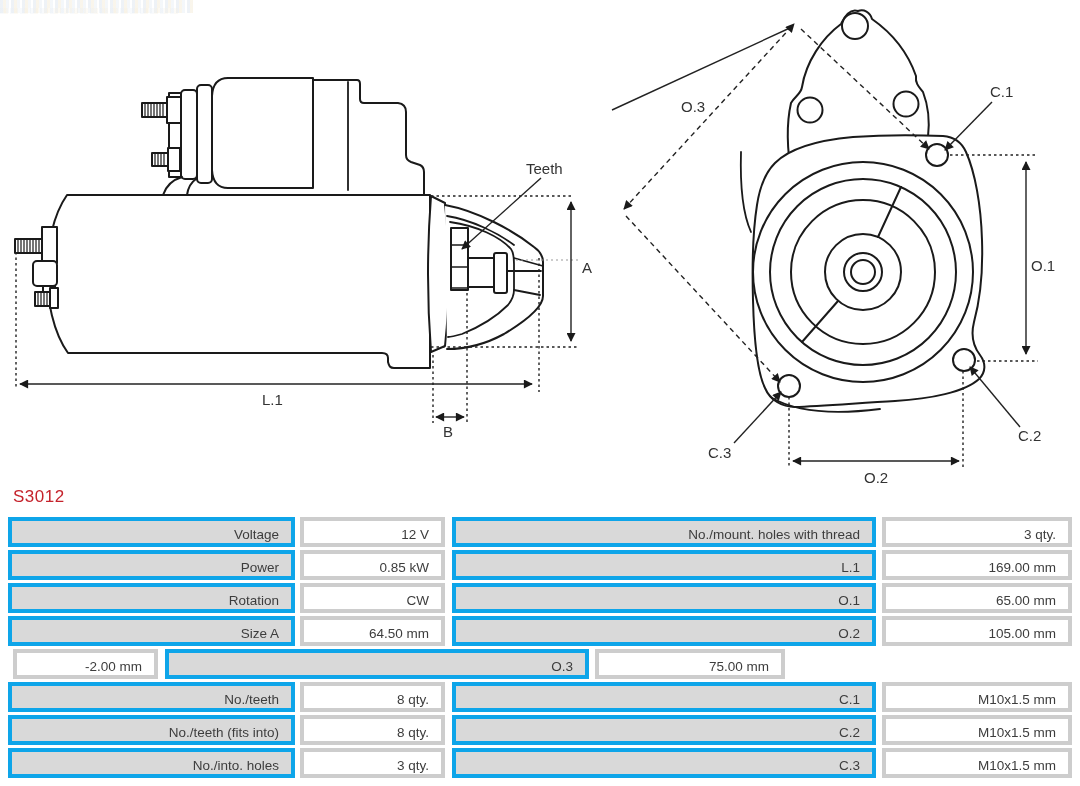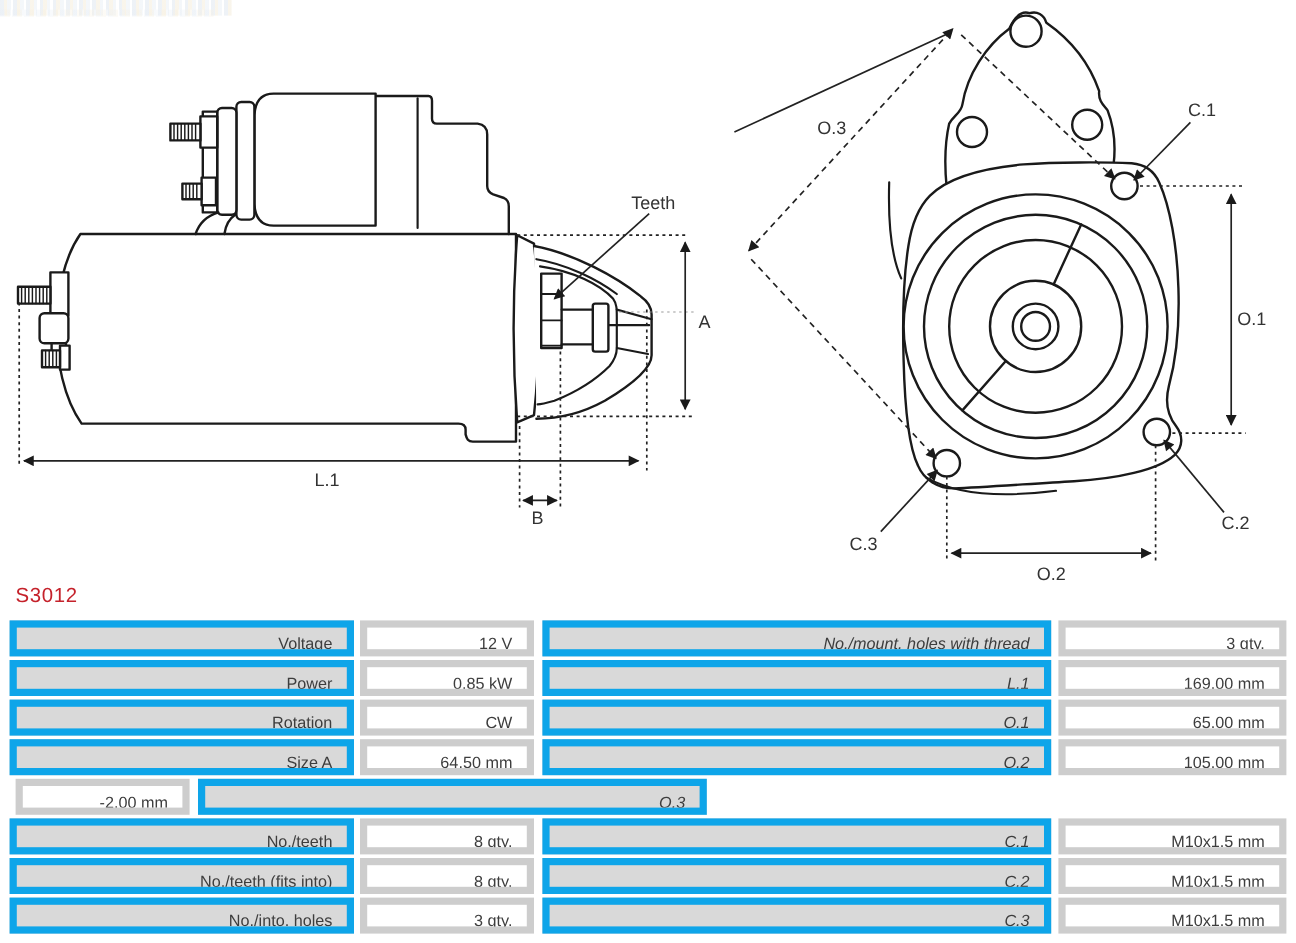--- a/index.html
+++ b/index.html
@@ -14,27 +14,27 @@
   .wm2{position:absolute;left:0;top:8px;width:178px;height:6px;opacity:.30;
       background:repeating-linear-gradient(90deg,#e8eef5 0 4px,#f6efdf 4px 8px,#ffffff 8px 10px);}
 
   .drawings{position:absolute;left:0;top:0;width:1080px;height:512px;}
 
   .partno{position:absolute;left:13px;top:486px;font-size:17px;line-height:22px;
           color:#c5222b;letter-spacing:.5px;}
 
   .spec{position:absolute;left:8px;top:517px;width:1064px;}
   .row{display:flex;height:30px;margin-bottom:3px;}
-  .c{box-sizing:border-box;border:6px solid #0ea5e9;height:30px;line-height:28px;
+  .c{box-sizing:border-box;border:4px solid #0ea5e9;height:30px;line-height:28px;
      font-size:13.5px;text-align:right;padding-right:12px;white-space:nowrap;overflow:hidden;}
   .lab{background:#d9d9d9;}
   .val{background:#ffffff;border-color:#cdcdcd;}
   .w1{width:287px;}
   .w2{width:145px;margin-left:5px;}
-  .w3{width:424px;margin-left:7px;font-style:italic;}
+  .w3{width:424px;margin-left:7px;}
   .w4{width:190px;margin-left:6px;}
 
   svg text{font-family:"Liberation Sans",sans-serif;fill:#333;font-size:15px;}
 </style>
 </head>
 <body>
 
 <div class="wm"></div>
 <div class="wm2"></div>
 
@@ -193,20 +193,21 @@
   </div>
   <div class="row">
     <div class="c lab w1">Size A</div>
     <div class="c val w2">64.50 mm</div>
     <div class="c lab w3">O.2</div>
     <div class="c val w4">105.00 mm</div>
   </div>
   <div class="row">
     <div class="c val w2">-2.00 mm</div>
     <div class="c lab w3">O.3</div>
+    <div class="c val w4">75.00 mm</div>
   </div>
   <div class="row">
     <div class="c lab w1">No./teeth</div>
     <div class="c val w2">8 qty.</div>
     <div class="c lab w3">C.1</div>
     <div class="c val w4">M10x1.5 mm</div>
   </div>
   <div class="row">
     <div class="c lab w1">No./teeth (fits into)</div>
     <div class="c val w2">8 qty.</div>

